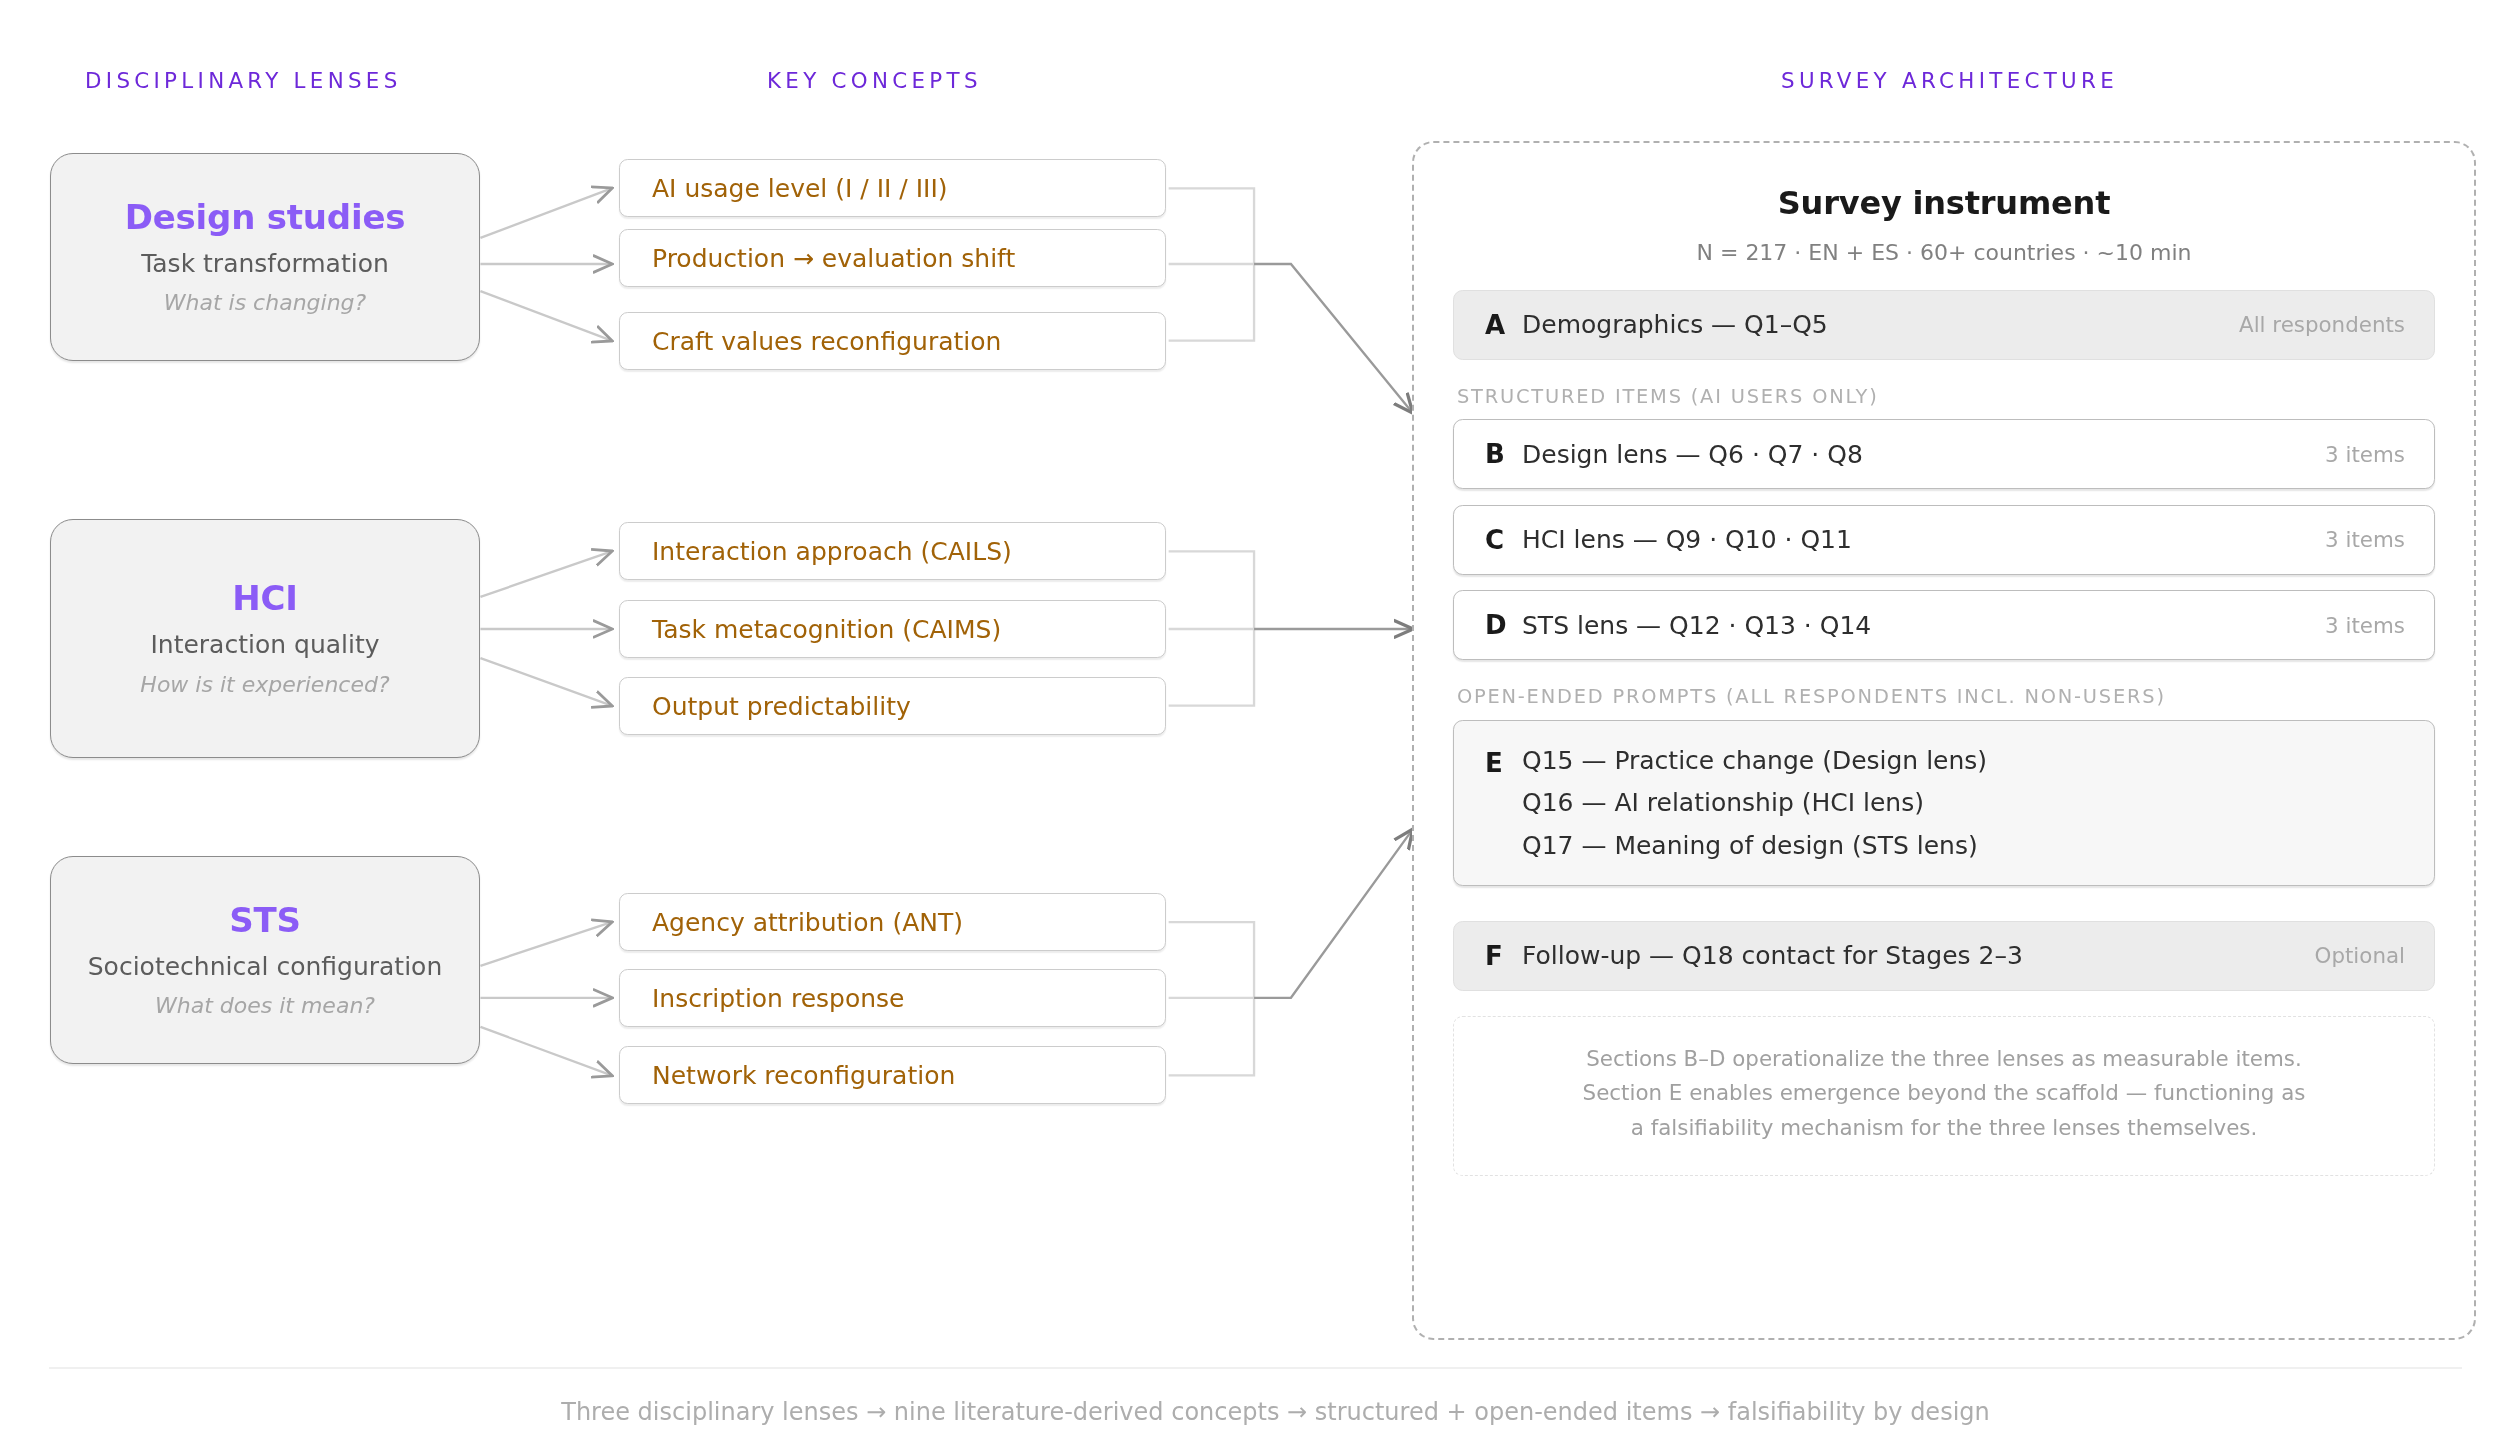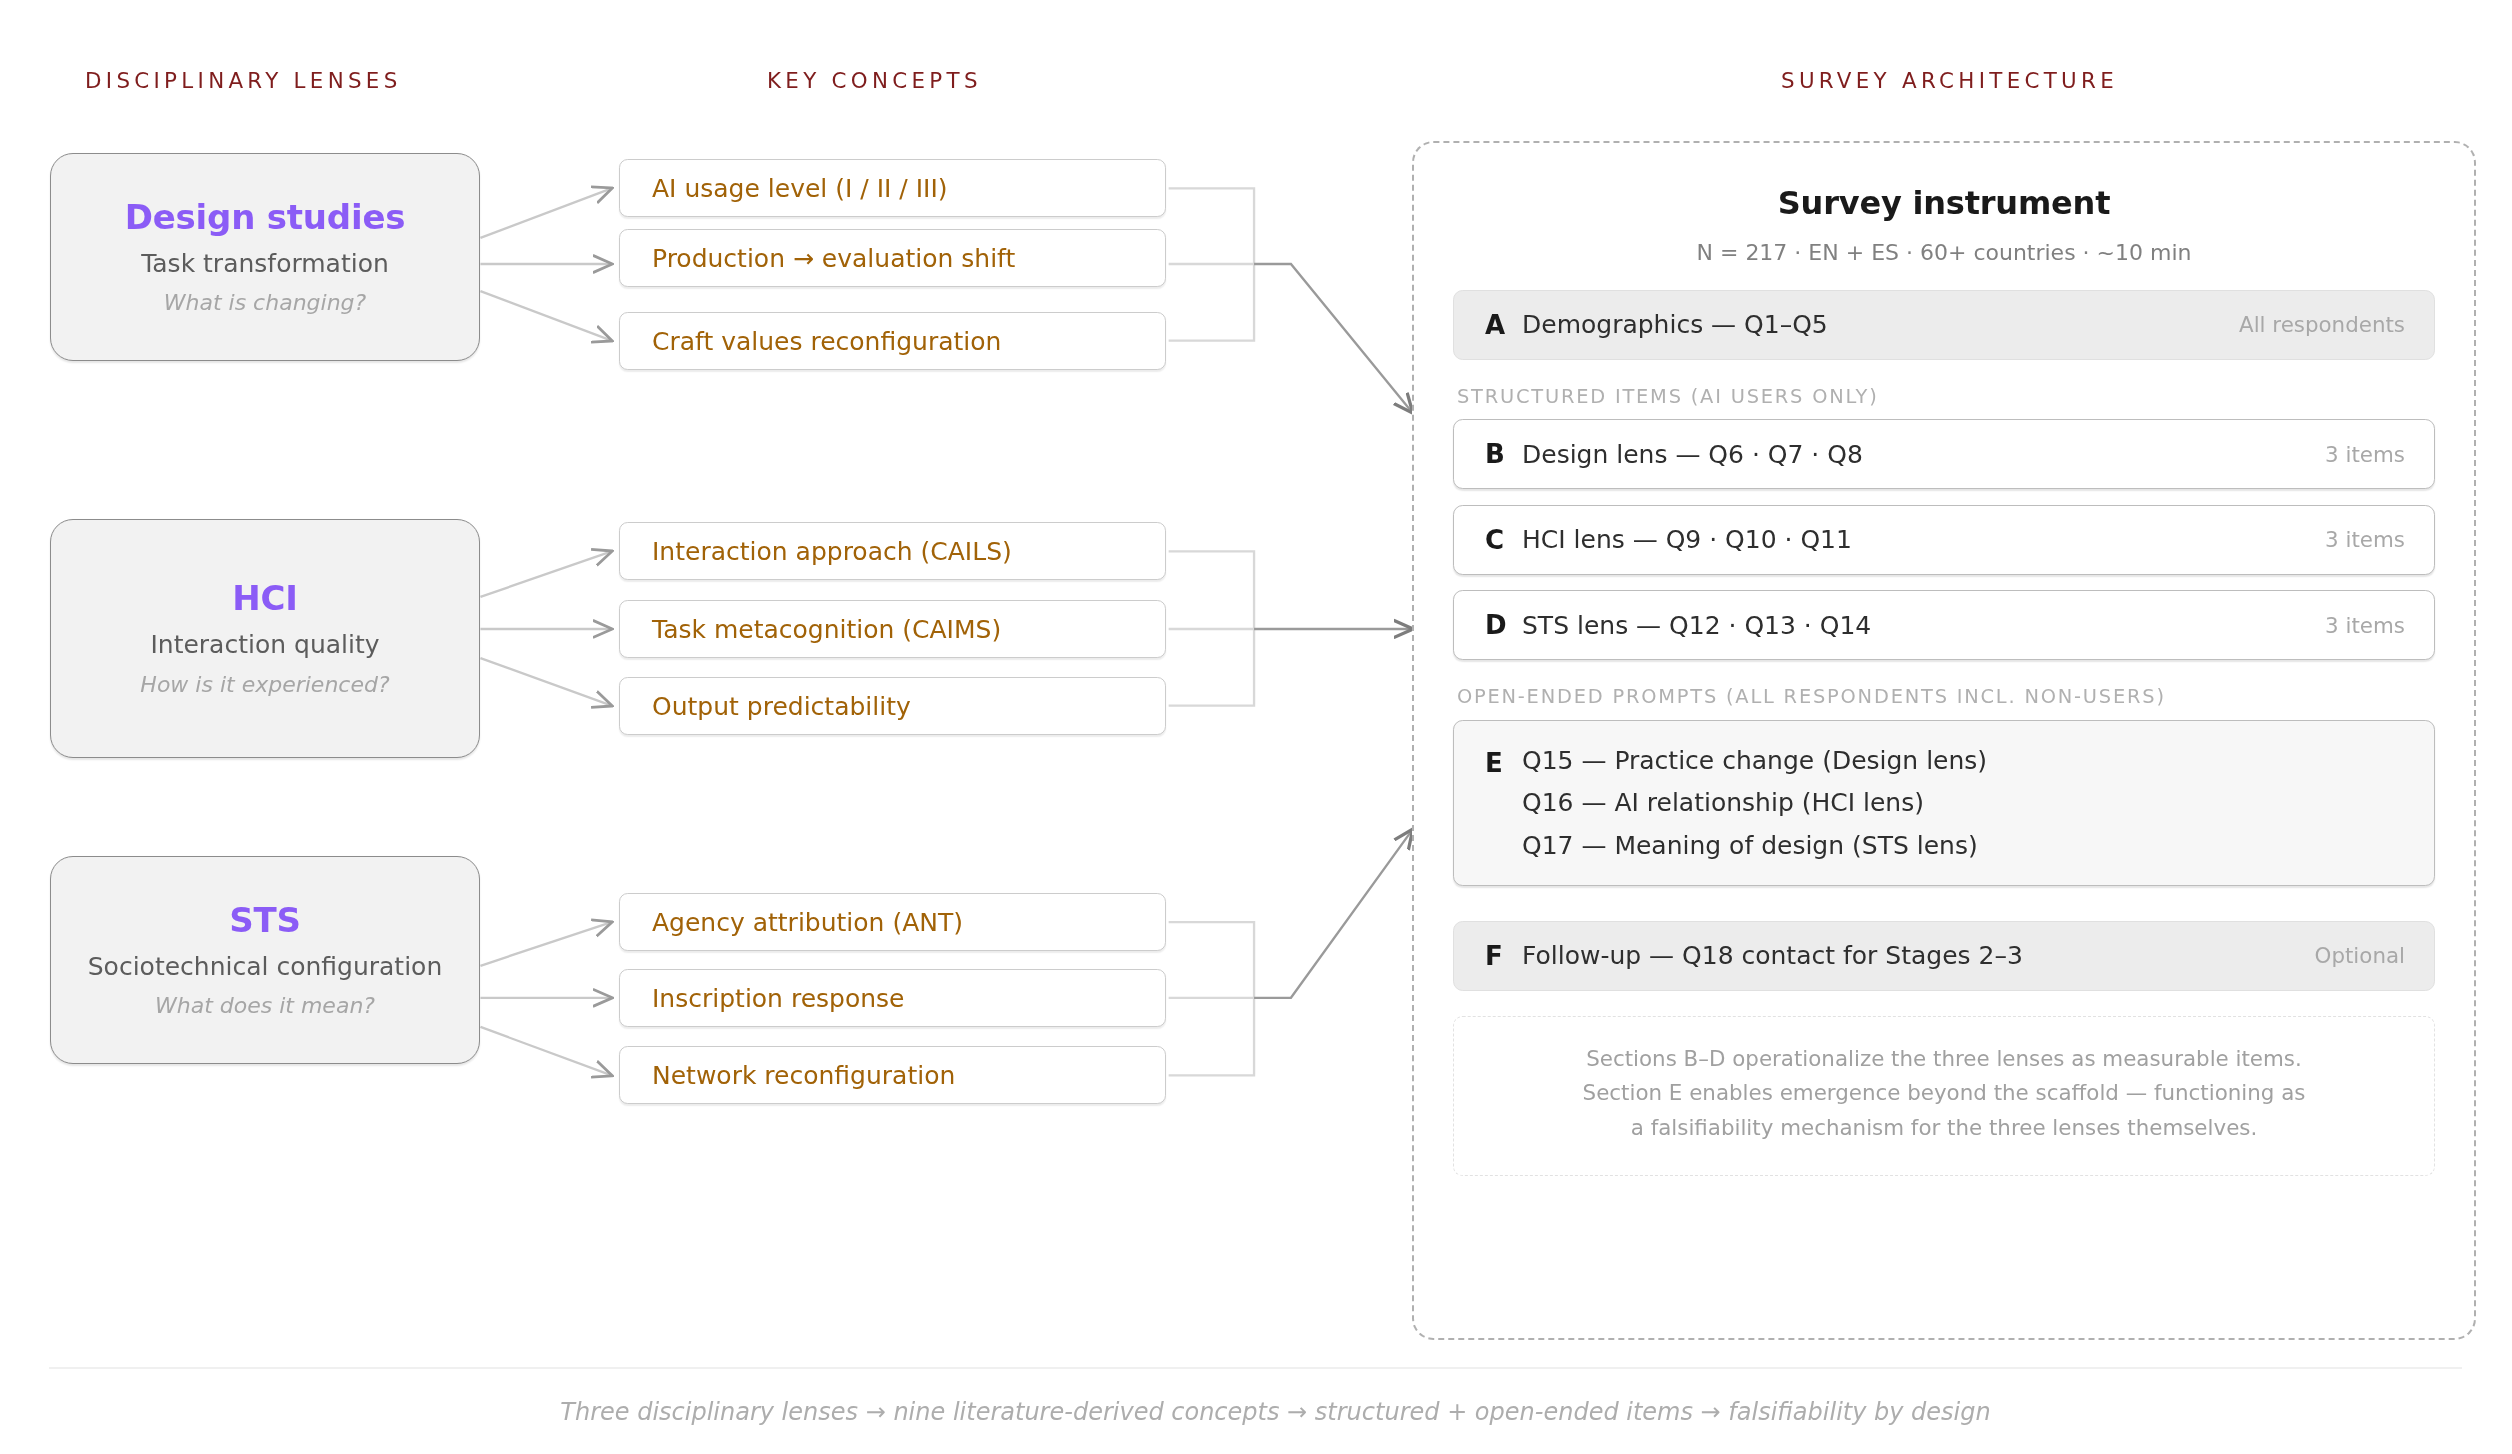--- a/index.html
+++ b/index.html
@@ -9,21 +9,21 @@
     font-family: "DejaVu Sans", "Liberation Sans", sans-serif;
     overflow: hidden;
   }
   #stage { position: relative; width: 2512px; height: 1454px; }
 
   
   .col-head {
     position: absolute;
     font-size: 21.4px;
     letter-spacing: 4.3px;
-    color: #7f1d1d;
+    color: #6d28d9;
     font-weight: 400;
     white-space: nowrap;
   }
   #head-lenses   { left: 85px;  top: 68px; }
   #head-concepts { left: 767px; top: 68px; }
   #head-survey   { left: 1781px; top: 68px; }
 
   
   .lens {
     position: absolute;
@@ -137,21 +137,21 @@
   }
   .note-line { font-size: 21.4px; color: #a0a0a0; line-height: 1.62; }
 
   
   #divider {
     position: absolute; left: 49px; top: 1367px;
     width: 2413px; height: 1.9px; background: #f0f0f0;
   }
   #caption {
     position: absolute; left: 0; top: 1398px; width: 2512px;
-    text-align: center; font-size: 24px; font-style: italic;
+    text-align: center; font-size: 24px; 
     color: #adadad;
     padding-left: 39px;
   }
 
   #wires { position: absolute; left: 0; top: 0; width: 2512px; height: 1454px; pointer-events: none; }
 </style>
 </head>
 <body>
 
 <div id="stage">

